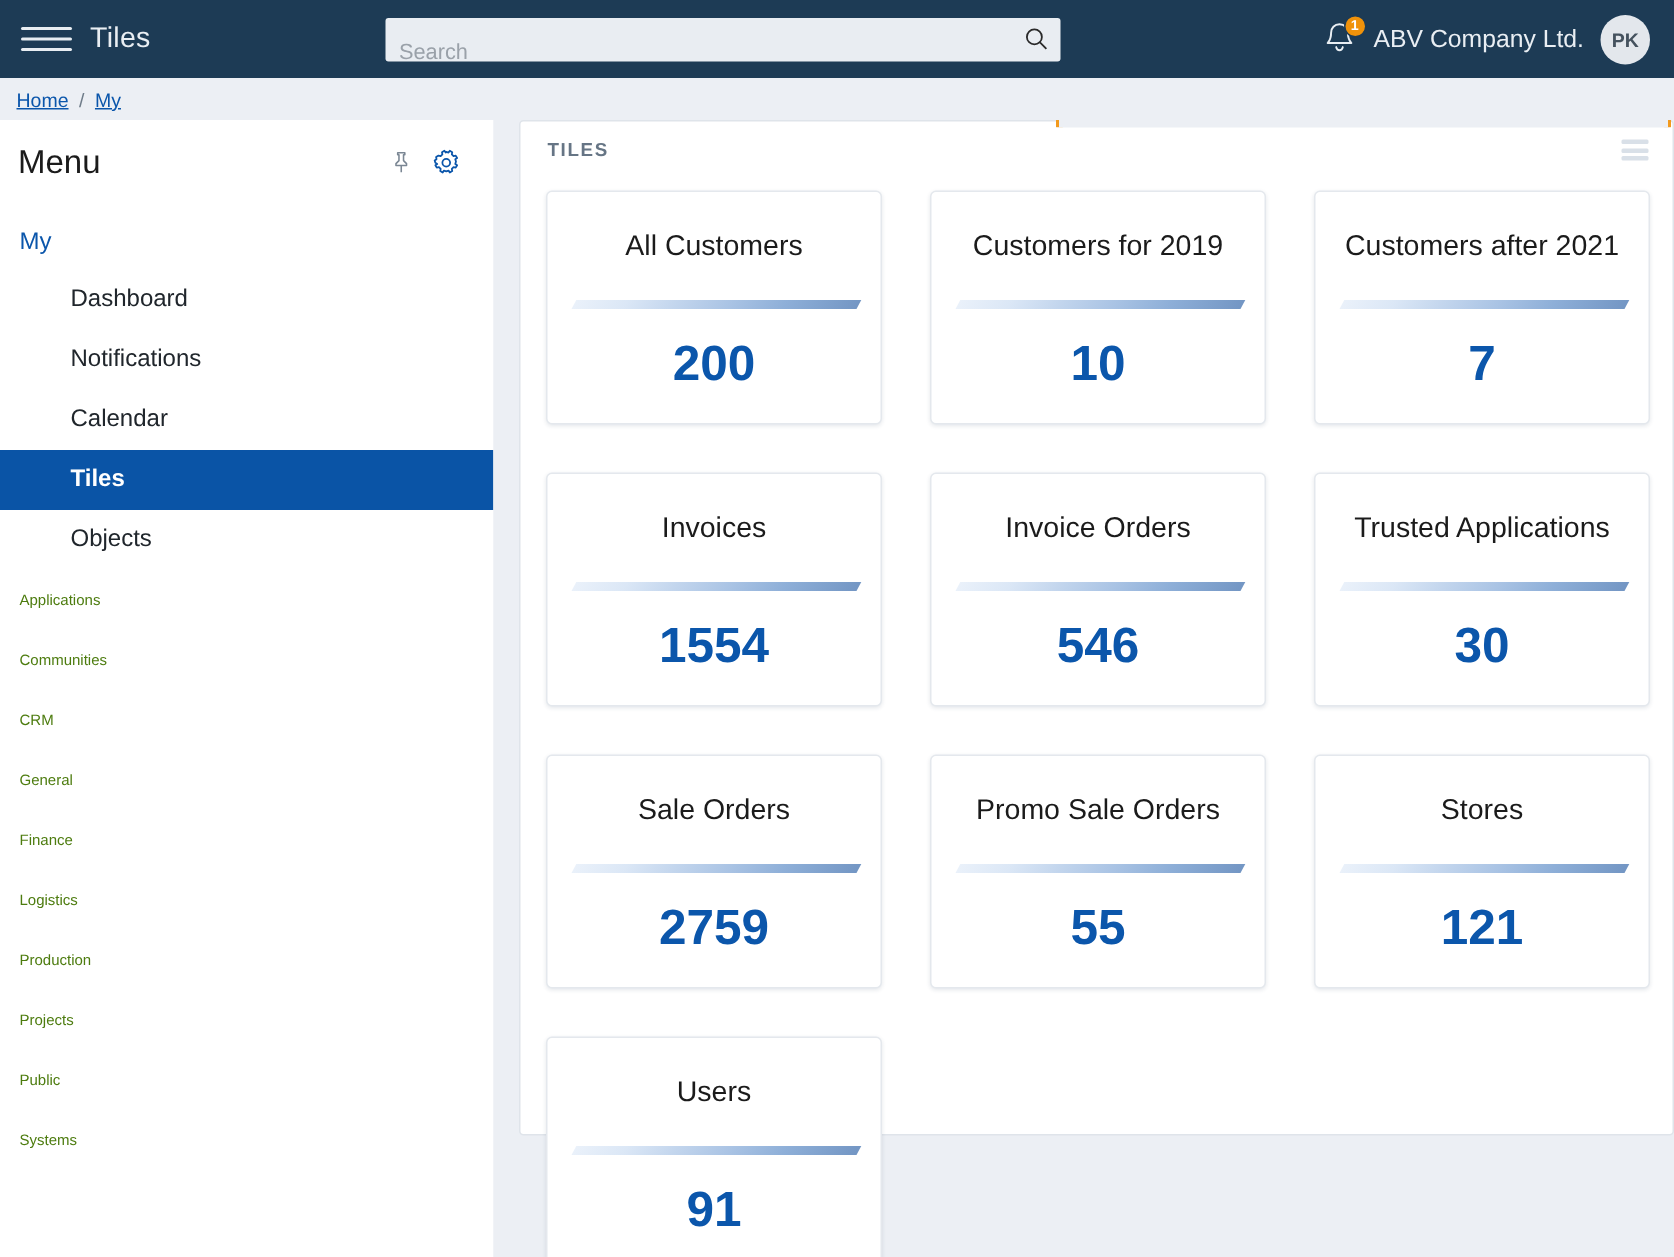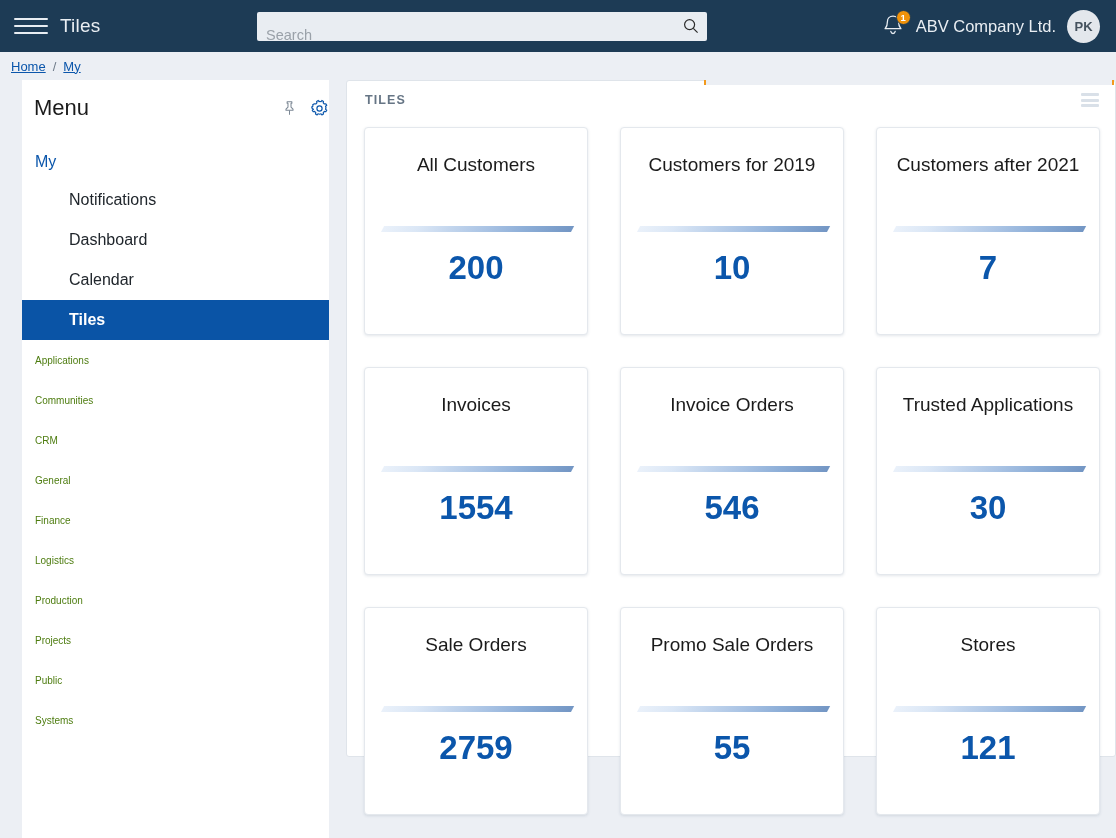--- a/index.html
+++ b/index.html
@@ -125,21 +125,20 @@
     z-index: 2;
   }
 
   
   .sidebar {
     position: absolute;
     top: 80px; left: 0;
     width: 329px; height: 758px;
     background: #ffffff;
     overflow: hidden;
-    margin-left: 22px;
   }
   .menu-head {
     height: 48px;
     display: flex; align-items: center;
     padding: 0 17px 0 12px;
     margin-top: 4px;
   }
   .menu-title {
     font-size: 22px;
     color: #1b1b1b;
@@ -220,21 +219,21 @@
   }
 
   .tiles-grid {
     display: flex;
     flex-wrap: wrap;
     gap: 32px 32px;
     padding: 8px 0 0 17px;
   }
   .tile {
     width: 224px;
-    height: 208px;
+    height: 156px;
     background: #ffffff;
     border: 1px solid #e4e8ed;
     border-radius: 4px;
     box-shadow: 0 1px 3px rgba(40,60,90,0.13);
     display: flex;
     flex-direction: column;
     align-items: center;
     cursor: pointer;
     overflow: hidden;
   }
@@ -324,24 +323,25 @@
       <svg viewBox="0 0 22 22" width="21" height="21">
         <path d="M11 3.4l1.6.5.9-1.3 1.7 1-.3 1.5 1.2 1.2 1.5-.3 1 1.7-1.3.9.5 1.6-.5 1.6 1.3.9-1 1.7-1.5-.3-1.2 1.2.3 1.5-1.7 1-.9-1.3-1.6.5-1.6-.5-.9 1.3-1.7-1 .3-1.5-1.2-1.2-1.5.3-1-1.7 1.3-.9L3.4 11l-.5-1.6 1.3-.9-.3-1.5 1.7-1 1.5.3L8.3 5.1 8 3.6l1.7-1 .9 1.3z" fill="none" stroke="#0b56ab" stroke-width="1.25" stroke-linejoin="round"></path>
         <circle cx="11" cy="11" r="2.7" fill="none" stroke="#0b56ab" stroke-width="1.25"></circle>
       </svg>
     </div>
   </div>
 
   <div class="menu-list">
     <div class="menu-group-label">My</div>
 
+    <div class="menu-sub">Dashboard</div>
     <div class="menu-sub">Notifications</div>
-    <div class="menu-sub">Dashboard</div>
     <div class="menu-sub">Calendar</div>
     <div class="menu-sub active">Tiles</div>
+    <div class="menu-sub">Objects</div>
 
     <div class="menu-cat">Applications</div>
     <div class="menu-cat">Communities</div>
     <div class="menu-cat">CRM</div>
     <div class="menu-cat">General</div>
     <div class="menu-cat">Finance</div>
     <div class="menu-cat">Logistics</div>
     <div class="menu-cat">Production</div>
     <div class="menu-cat">Projects</div>
     <div class="menu-cat">Public</div>

